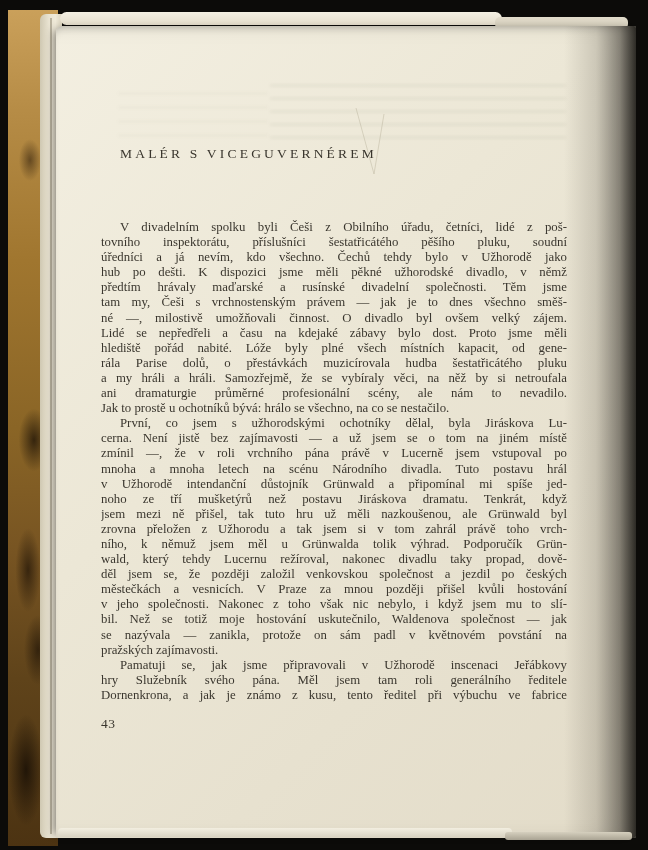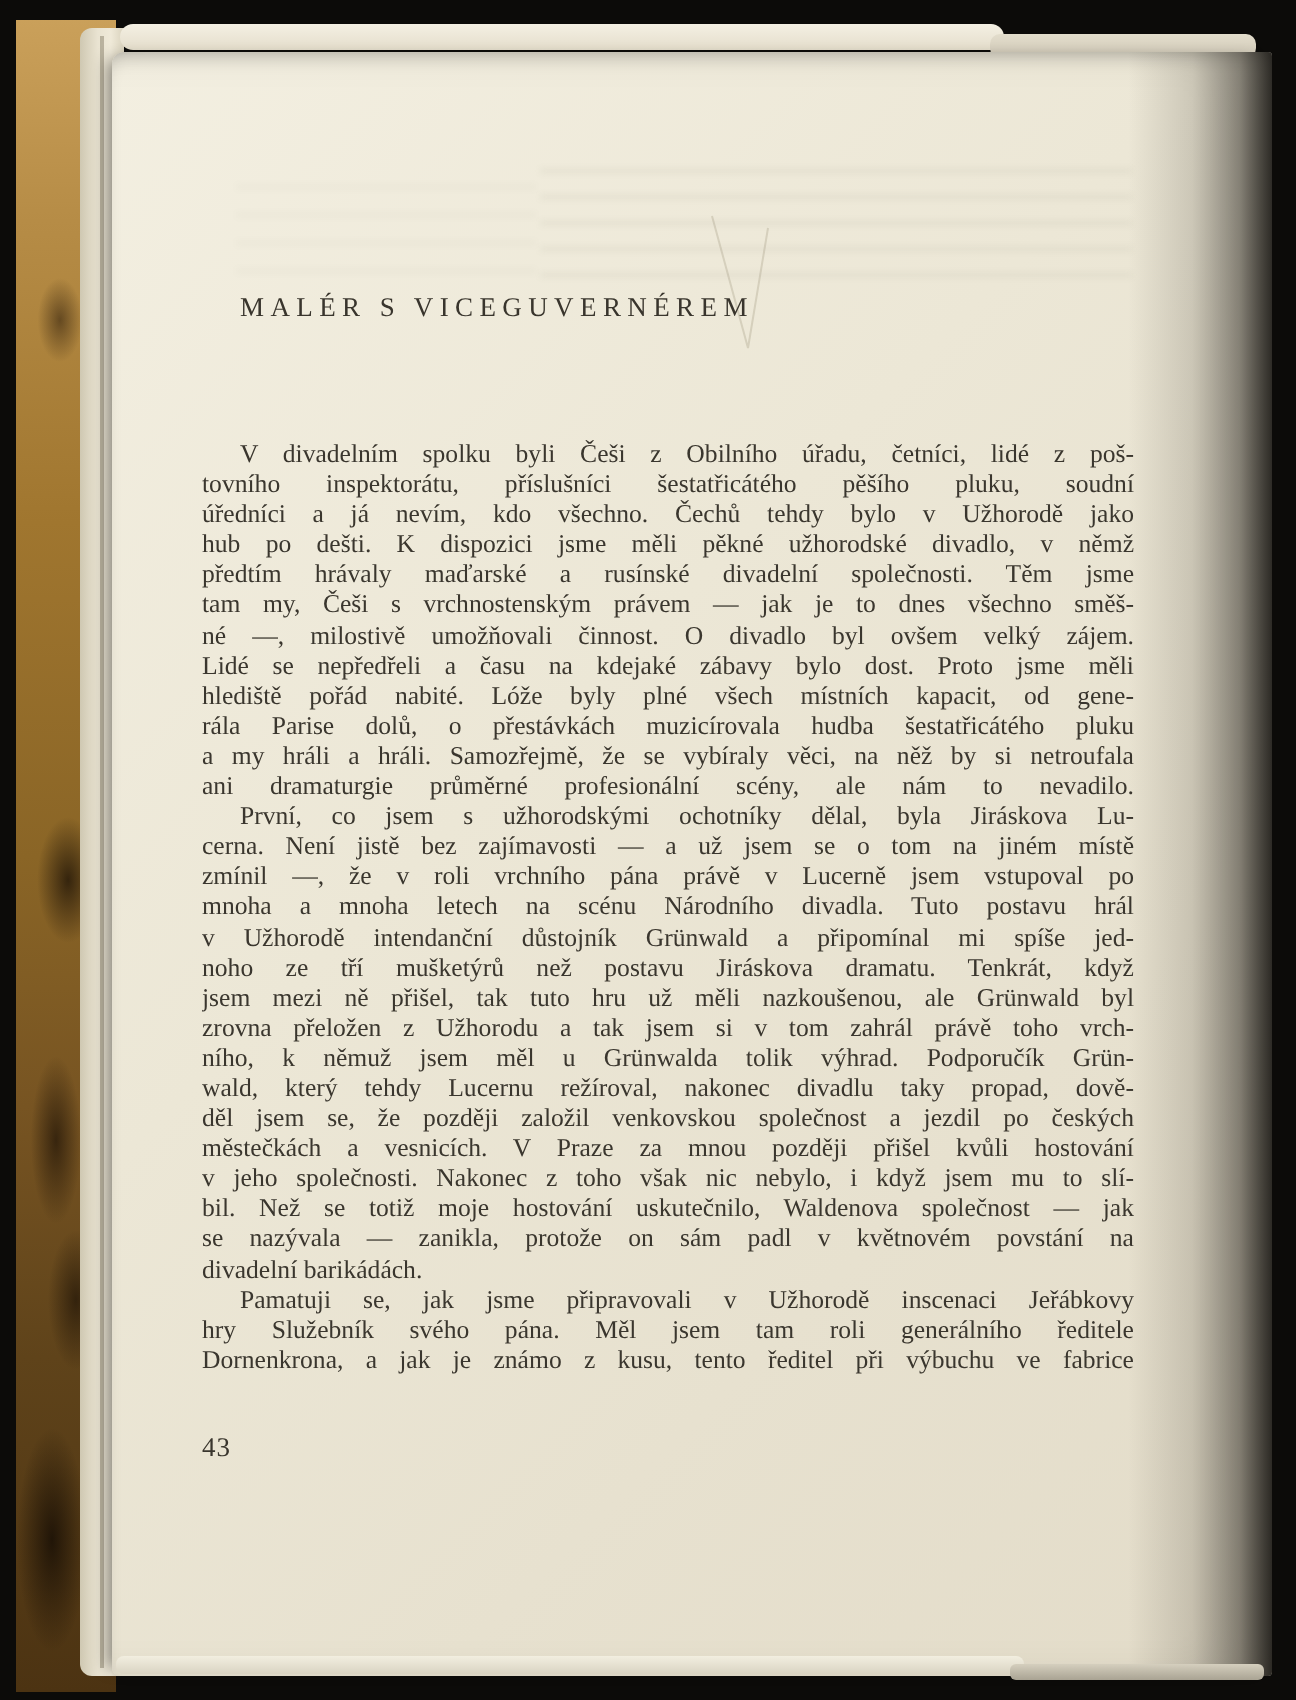--- a/index.html
+++ b/index.html
@@ -133,36 +133,37 @@
         <div class="line">úředníci a já nevím, kdo všechno. Čechů tehdy bylo v Užhorodě jako</div>
         <div class="line">hub po dešti. K dispozici jsme měli pěkné užhorodské divadlo, v němž</div>
         <div class="line">předtím hrávaly maďarské a rusínské divadelní společnosti. Těm jsme</div>
         <div class="line">tam my, Češi s vrchnostenským právem — jak je to dnes všechno směš-</div>
         <div class="line">né —, milostivě umožňovali činnost. O divadlo byl ovšem velký zájem.</div>
         <div class="line">Lidé se nepředřeli a času na kdejaké zábavy bylo dost. Proto jsme měli</div>
         <div class="line">hlediště pořád nabité. Lóže byly plné všech místních kapacit, od gene-</div>
         <div class="line">rála Parise dolů, o přestávkách muzicírovala hudba šestatřicátého pluku</div>
         <div class="line">a my hráli a hráli. Samozřejmě, že se vybíraly věci, na něž by si netroufala</div>
         <div class="line">ani dramaturgie průměrné profesionální scény, ale nám to nevadilo.</div>
+        <div class="line end">Jak to prostě u ochotníků bývá: hrálo se všechno, na co se nestačilo.</div>
         <div class="line first">První, co jsem s užhorodskými ochotníky dělal, byla Jiráskova Lu-</div>
         <div class="line">cerna. Není jistě bez zajímavosti — a už jsem se o tom na jiném místě</div>
         <div class="line">zmínil —, že v roli vrchního pána právě v Lucerně jsem vstupoval po</div>
         <div class="line">mnoha a mnoha letech na scénu Národního divadla. Tuto postavu hrál</div>
         <div class="line">v Užhorodě intendanční důstojník Grünwald a připomínal mi spíše jed-</div>
         <div class="line">noho ze tří mušketýrů než postavu Jiráskova dramatu. Tenkrát, když</div>
         <div class="line">jsem mezi ně přišel, tak tuto hru už měli nazkoušenou, ale Grünwald byl</div>
         <div class="line">zrovna přeložen z Užhorodu a tak jsem si v tom zahrál právě toho vrch-</div>
         <div class="line">ního, k němuž jsem měl u Grünwalda tolik výhrad. Podporučík Grün-</div>
         <div class="line">wald, který tehdy Lucernu režíroval, nakonec divadlu taky propad, dově-</div>
         <div class="line">děl jsem se, že později založil venkovskou společnost a jezdil po českých</div>
         <div class="line">městečkách a vesnicích. V Praze za mnou později přišel kvůli hostování</div>
         <div class="line">v jeho společnosti. Nakonec z toho však nic nebylo, i když jsem mu to slí-</div>
         <div class="line">bil. Než se totiž moje hostování uskutečnilo, Waldenova společnost — jak</div>
         <div class="line">se nazývala — zanikla, protože on sám padl v květnovém povstání na</div>
-        <div class="line end">divadelní barikádách.</div>
+        <div class="line end">pražských zajímavosti.</div>
         <div class="line first">Pamatuji se, jak jsme připravovali v Užhorodě inscenaci Jeřábkovy</div>
         <div class="line">hry Služebník svého pána. Měl jsem tam roli generálního ředitele</div>
         <div class="line">Dornenkrona, a jak je známo z kusu, tento ředitel při výbuchu ve fabrice</div>
       </div>
     <div class="pagenum">43</div>
 
     <div class="gutter"></div>
   </div>
 
   <div class="bottom-edge-left"></div>

